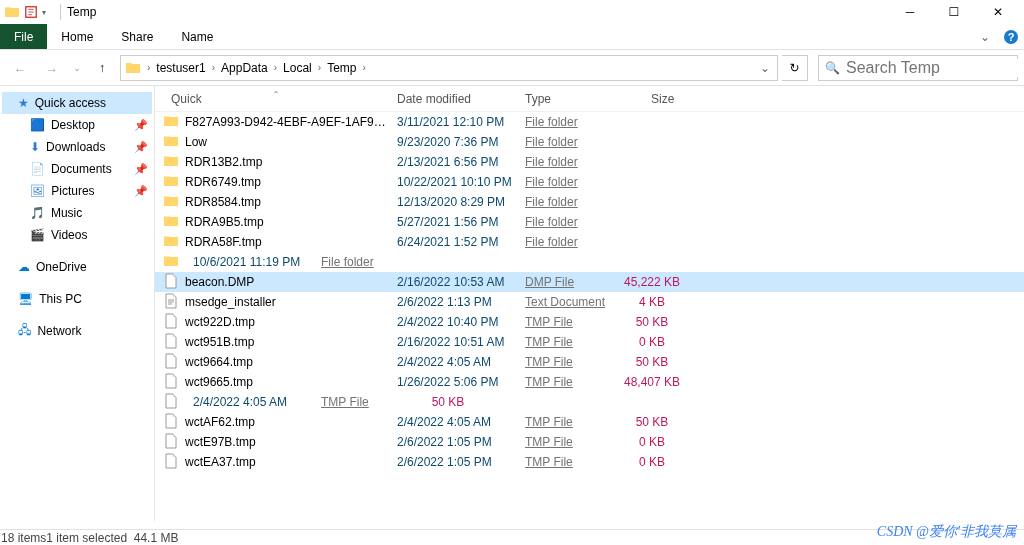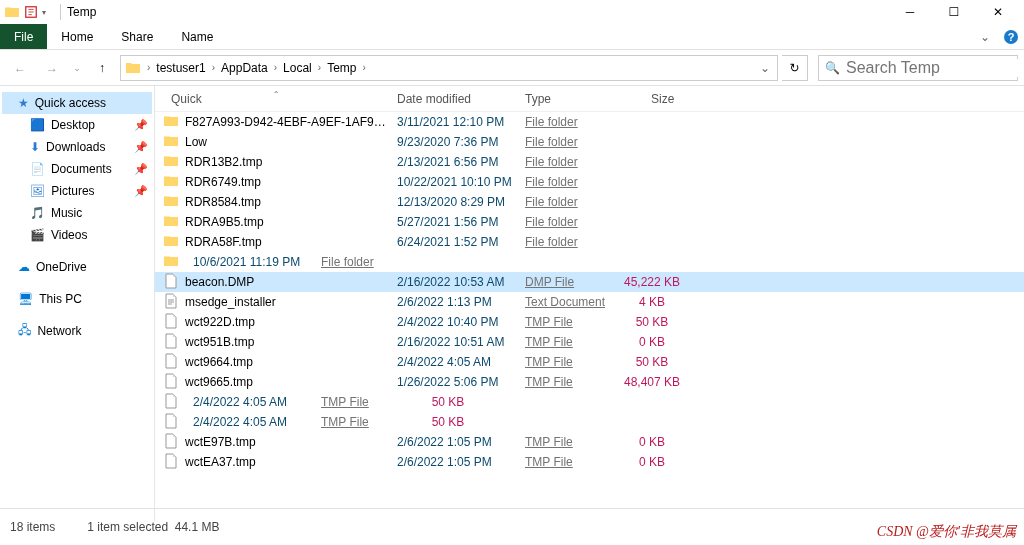--- a/index.html
+++ b/index.html
@@ -45,22 +45,22 @@
   .cols .col.type { width:106px; }
   .cols .col.size { width:74px; text-align:left;margin-left:20px; }
   .cols .sort { position:absolute; top:-2px; left:50%; transform:translateX(-50%); font-size:8px; color:#666; }
   .row { display:flex; height:20px; align-items:center; padding-left:8px; }
   .row.selected { background:#cce8ff; }
   .row .ricon { width:16px; text-align:center; margin-right:6px; }
   .row .rname { width:204px; white-space:nowrap; overflow:hidden; text-overflow:ellipsis; }
   .row .rdate { width:128px; padding-left:8px; color:#0c4a6e; }
   .row .rtype { width:106px; padding-left:8px; color:#737373;text-decoration:underline; }
   .row .rsize { width:66px; text-align:center; padding-right:8px; color:#be185d; }
-  .status { position:absolute; bottom:0; left:0; right:0; height:37px; border-top:1px solid #e1e1e1; display:flex; align-items:center; padding:0 10px; gap:32px; color:#444; }
-  .watermark { position:absolute; bottom:4px; right:8px; color:#b91c1c; font-size:14px; font-family: serif; font-style:italic; }
+  .status { position:absolute; bottom:0; left:0; right:0; height:16px; border-top:1px solid #e1e1e1; display:flex; align-items:center; padding:0 1px; gap:0; color:#444; }
+  .watermark { position:absolute; bottom:4px; right:8px; color:#3b82f6; font-size:14px; font-family: serif; font-style:italic; }
 </style>
 </head>
 <body>
 
 <div class="titlebar">
   <svg class="tb-icon" viewBox="0 0 16 16">
       <path fill="#ffd66c" d="M1 3h5l1 1h8v9H1z"></path>
       <path fill="#ffe9a6" d="M1 3h5l1 1H1z"></path>
     </svg>
   <svg class="tb-icon" viewBox="0 0 16 16" style="width:14px">
@@ -329,20 +329,21 @@
             </svg></span>
           <span class="rdate">2/4/2022 4:05 AM</span>
           <span class="rtype">TMP File</span>
           <span class="rsize">50 KB</span>
         </div>
         <div class="row">
           <span class="ricon"><svg width="16" height="16" viewBox="0 0 16 16">
               <path fill="#fff" stroke="#999" d="M3 1h7l3 3v11H3z"></path>
               <path fill="#ddd" d="M10 1v3h3z"></path>
             </svg></span>
+          <span class="rname">wctAF62.tmp</span>
           <span class="rdate">2/4/2022 4:05 AM</span>
           <span class="rtype">TMP File</span>
           <span class="rsize">50 KB</span>
         </div>
         <div class="row">
           <span class="ricon"><svg width="16" height="16" viewBox="0 0 16 16">
               <path fill="#fff" stroke="#999" d="M3 1h7l3 3v11H3z"></path>
               <path fill="#ddd" d="M10 1v3h3z"></path>
             </svg></span>
           <span class="rname">wctE97B.tmp</span>

